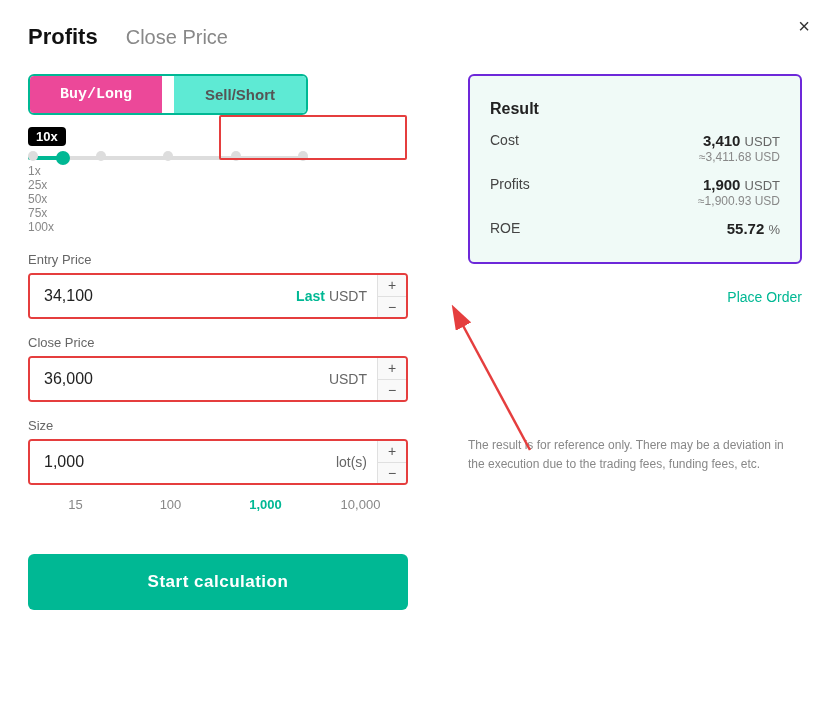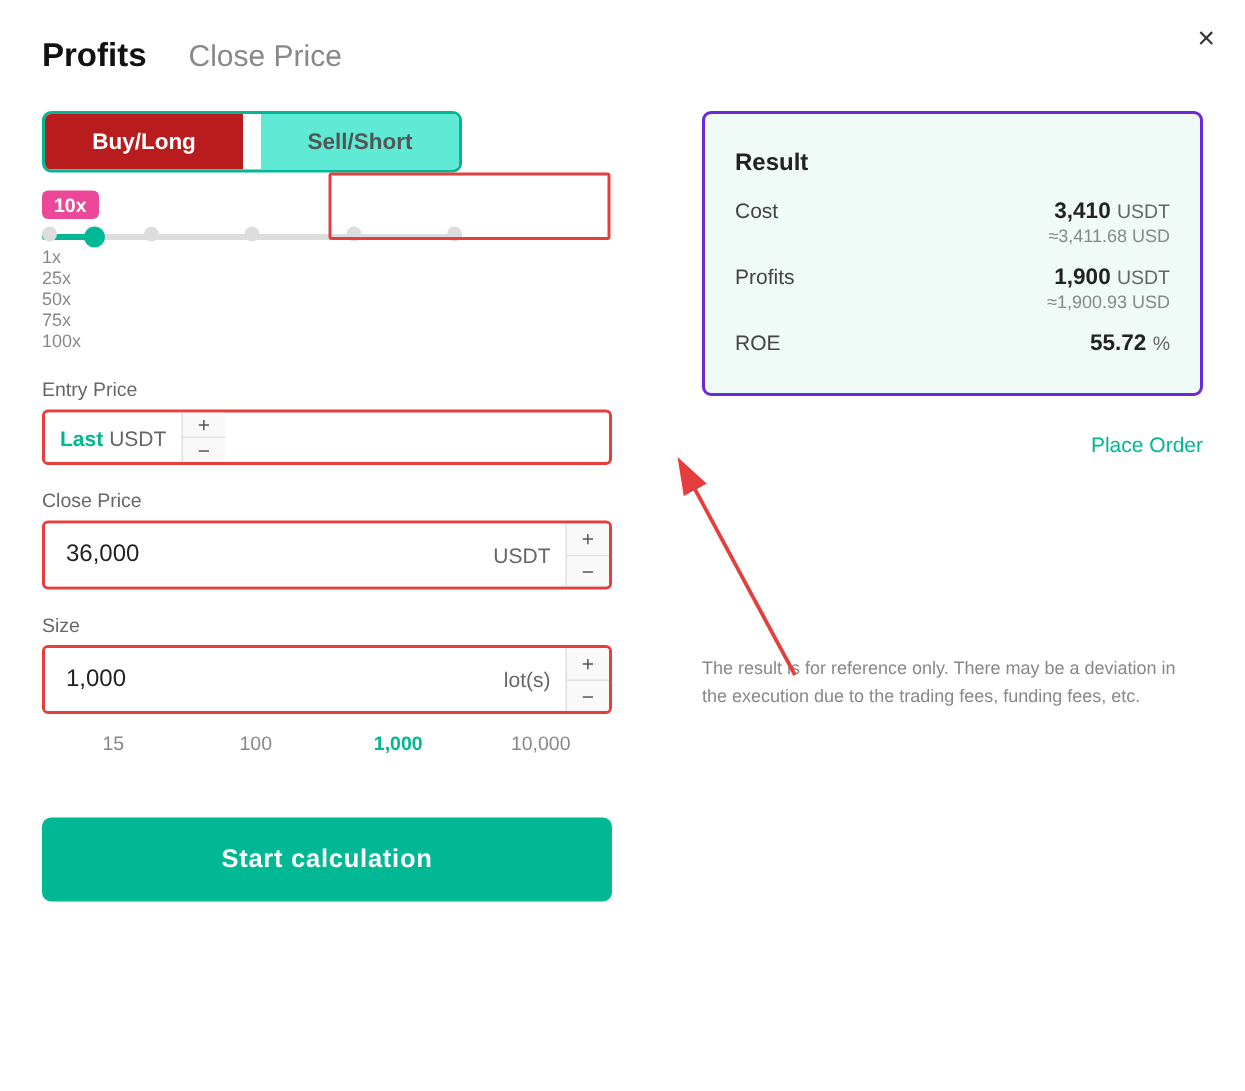--- a/index.html
+++ b/index.html
@@ -77,37 +77,38 @@
       flex: 1;
       padding: 10px 0;
       text-align: center;
       font-size: 15px;
       font-weight: 600;
       cursor: pointer;
       border: none;
       background: none;
     }
     .toggle-btn.active {
-      background: #b91c1c;
+      background: #ec4899;
       color: #fff;
+      font-family: Liberation Mono, monospace;
     }
     .toggle-btn.inactive {
       background: #5eead4;
       color: #555;
       margin-left: 12px;
     }
 
     
     .leverage-area {
       margin-bottom: 18px;
       position: relative;
     }
     .leverage-badge {
       display: inline-block;
-      background: #ec4899;
+      background: #000000;
       color: #fff;
       border-radius: 4px;
       font-size: 13px;
       font-weight: 700;
       padding: 2px 8px;
       margin-bottom: 4px;
     }
     .slider-track {
       width: 280px;
       height: 4px;
@@ -379,20 +380,21 @@
           <span>50x</span>
           <span>75x</span>
           <span>100x</span>
         </div>
       </div>
 
       
       <div class="field-group">
         <div class="field-label">Entry Price</div>
         <div class="input-row">
+          <input class="input-field" type="text" value="34,100" style="">
           <div class="input-unit">
             <span class="last-label">Last</span>
             <span>USDT</span>
           </div>
           <div class="stepper">
             <button class="stepper-btn">+</button>
             <button class="stepper-btn">−</button>
           </div>
         </div>
       </div>

